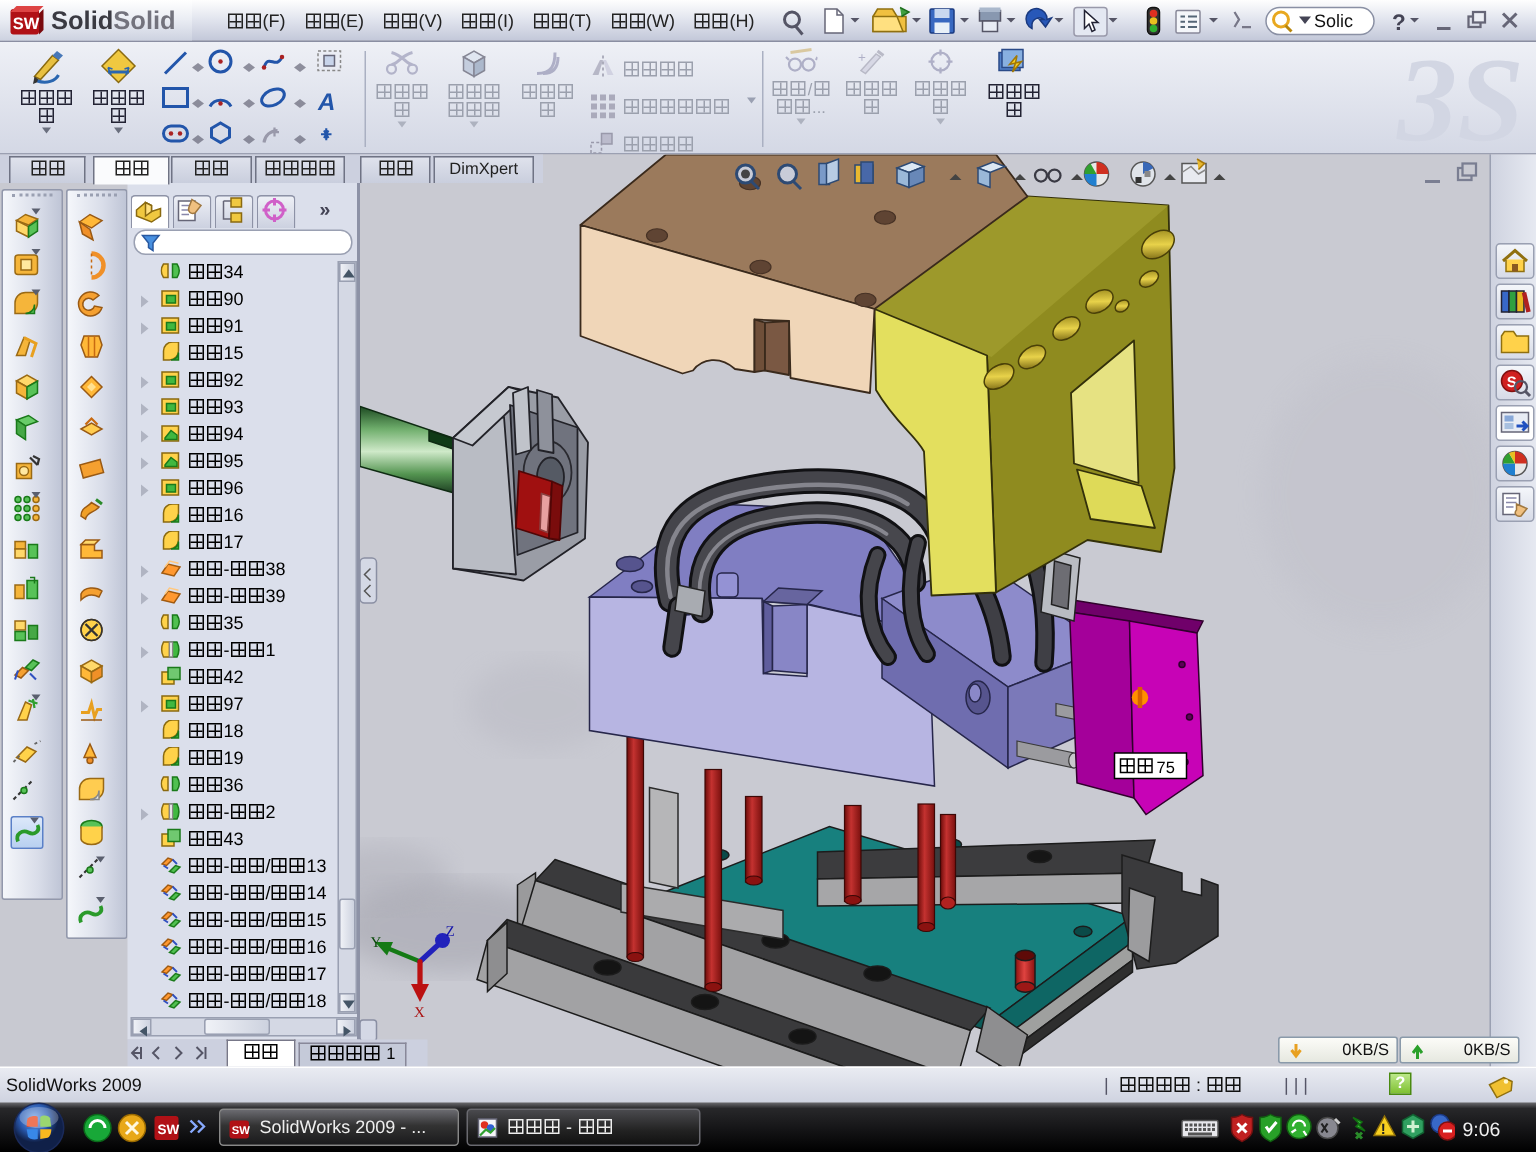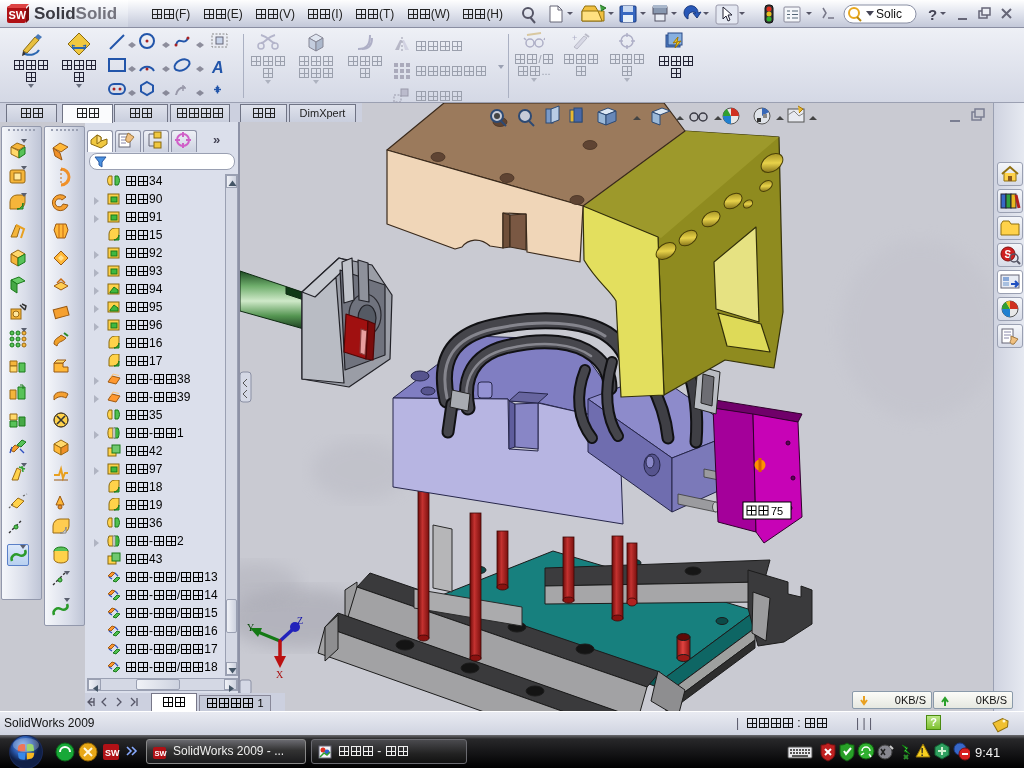--- a/index.html
+++ b/index.html
@@ -115,20 +115,21 @@
       <path d="M420,12 l3,-3 3,3 z" fill="#556" transform="rotate(180 423 10.5)"></path>
       <line x1="438" y1="16" x2="447" y2="16" stroke="#667" stroke-width="2"></line>
       <rect x="459" y="8" width="8" height="7" fill="none" stroke="#667" stroke-width="1.5"></rect>
       <rect x="462" y="5" width="8" height="7" fill="#eceef4" stroke="#667" stroke-width="1.5"></rect>
       <path d="M482,6 l9,9 m0,-9 l-9,9" stroke="#667" stroke-width="2"></path>
     </g>
   </svg>
 </div>
 
 <div class="abs" id="tools">
+  <div class="abs" style="right:8px;top:-6px;font-size:80px;font-style:italic;font-weight:bold;color:#d2d6e3;font-family:'Liberation Serif',serif;">3S</div>
   <div class="bigbtn" style="left:8px;width:46px;color:#223;">
     <svg width="24" height="26" viewBox="0 0 24 26">
         <path d="M4,20 L16,6 l4,3 L8,22 z" fill="#e8c040" stroke="#8a6a10"></path>
         <path d="M16,6 l3,-3 4,3 -3,3 z" fill="#4878b8"></path>
         <path d="M4,20 l-1,5 5,-2 z" fill="#333"></path>
         <path d="M6,23 c6,2 12,0 14,-4" fill="none" stroke="#2a66b0" stroke-width="2"></path>
       </svg>
     <br><span class="c"></span><span class="c"></span><span class="c"></span><br><span class="c"></span><span class="ddown"></span>
   </div>
   <div class="bigbtn" style="left:56px;width:46px;color:#223;">
@@ -1143,14 +1144,14 @@
     <path d="M82,4 l6,3 -2,2 4,4 -6,-3 2,-2z" fill="#48c048" stroke="#107010"></path>
       <path d="M84,14 l4,4 m-4,0 l4,-4" stroke="#2a8a2a" stroke-width="2"></path>
     <path d="M103,3 l7,13 h-14z" fill="#f8d020" stroke="#907008"></path>
       <text x="100.5" y="15" font-size="10" font-weight="bold" fill="#222">!</text>
     <path d="M122,2 l7,4 v8 l-7,4 -7,-4 v-8z" fill="#30a060" stroke="#106030"></path>
       <path d="M118,10 h8 m-4,-4 v8" stroke="#d0f0d0" stroke-width="2"></path>
     <circle cx="140" cy="8" r="6" fill="#3868c8" stroke="#1a3a88"></circle>
       <circle cx="145" cy="13" r="6" fill="#d82020" stroke="#801010"></circle>
       <path d="M142,13 h6" stroke="#fff" stroke-width="2"></path>
   </svg>
-  <div class="abs" style="left:975px;top:10px;font-size:13px;color:#f0f0f0;">9:41</div>
+  <div class="abs" style="left:975px;top:10px;font-size:13px;color:#f0f0f0;">9:06</div>
 </div>
 
 </body></html>

